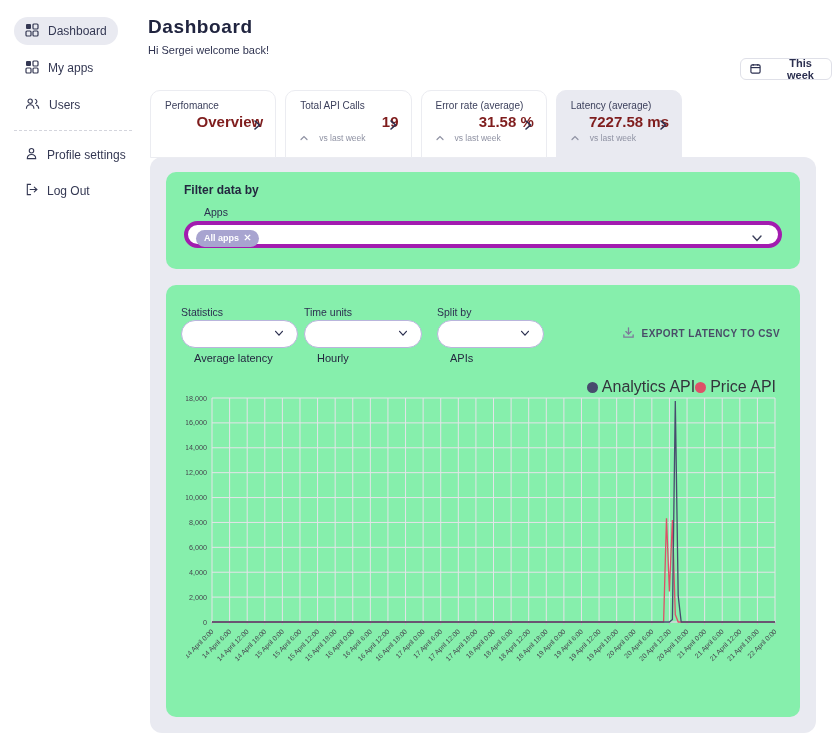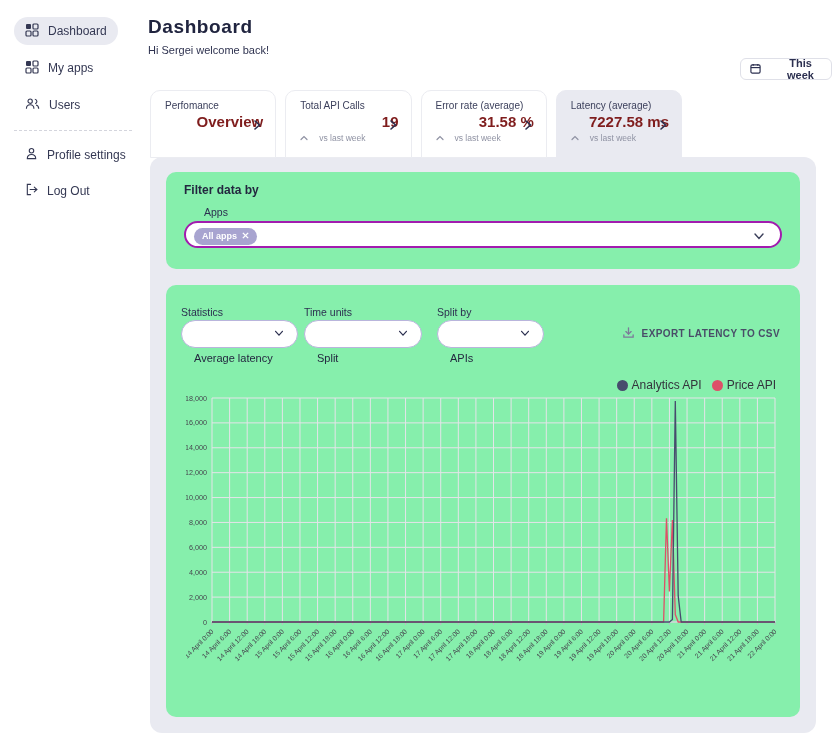--- a/index.html
+++ b/index.html
@@ -42,37 +42,37 @@
   .card .c-chev  { position:absolute; right:12px; top:26px; color:#2c3050; }
 
   
   .white-card { position:absolute; background:#86efac; border-radius:10px; }
   #filter-card { left:166px; top:172px; width:634px; height:97px; }
   #chart-card  { left:166px; top:285px; width:634px; height:432px; }
 
   #filter-title { position:absolute; left:18px; top:11px; font-size:12px; font-weight:bold; color:#23273f; }
   #apps-label   { position:absolute; left:18px; top:34px; font-size:10.5px; color:#2c3050;margin-left:20px; }
   #apps-input   { position:absolute; left:18px; top:49px; width:598px; height:27px;
-                  border:2px solid #a21caf; border-radius:13.5px; background:#fff; cursor:text; }
+                  border:4px solid #a21caf; border-radius:13.5px; background:#fff; cursor:text; }
   #apps-chip    { position:absolute; left:8px; top:4.5px; height:17px; padding:0 8px;
                   background:#a8a4d0; border-radius:9px; display:flex; align-items:center;
                   gap:5px; color:#fff; font-size:9px; font-weight:bold; cursor:pointer; }
   #apps-chevron { position:absolute; right:14px; top:6px; color:#3b3f5a; cursor:pointer; }
 
   .ctl-label { position:absolute; top:21px; font-size:10.5px; color:#2c3050; }
   .pill { position:absolute; top:35px; height:28px; border:1px solid #b9b5dc; border-radius:14px;
           background:#fff; display:flex; align-items:center; justify-content:space-between;
           padding:0 12px; font-size:11px; color:#23273f; cursor:pointer; }
   .pill .pv { font-weight:normal;margin-top:48px; }
   #export-btn { position:absolute; right:20px; top:41px; display:flex; align-items:center;
           gap:7px; font-size:10px; font-weight:bold; letter-spacing:.4px; color:#494d68;
           cursor:pointer; }
 
   #legend { position:absolute; right:24px; top:93px; display:flex; align-items:center;
-            gap:10px; font-size:12px; color:#33343c; }
+            font-size:16px; color:#33343c; }
   .leg-item { display:flex; align-items:center; gap:4px; }
   .leg-dot { width:11px; height:11px; border-radius:50%; }
 
   #chart-svg { position:absolute; left:20px; top:110px; }
 </style>
 </head>
 <body>
 
 <div id="sidebar">
   <div id="sidebar-items">
@@ -218,21 +218,21 @@
 
   <div class="pill" style="left:15px;width:117px">
     <span class="pv">Average latency</span>
     <span>
       <svg width="12" height="12" viewBox="0 0 14 14" fill="none" stroke="#2c3050" stroke-width="1.4" stroke-linecap="round">
           <polyline points="3,5 7,9.5 11,5"></polyline>
         </svg>
     </span>
   </div>
   <div class="pill" style="left:138px;width:118px">
-    <span class="pv">Split</span>
+    <span class="pv">Hourly</span>
     <span>
       <svg width="12" height="12" viewBox="0 0 14 14" fill="none" stroke="#2c3050" stroke-width="1.4" stroke-linecap="round">
           <polyline points="3,5 7,9.5 11,5"></polyline>
         </svg>
     </span>
   </div>
   <div class="pill" style="left:271px;width:107px">
     <span class="pv">APIs</span>
     <span>
       <svg width="12" height="12" viewBox="0 0 14 14" fill="none" stroke="#2c3050" stroke-width="1.4" stroke-linecap="round">

